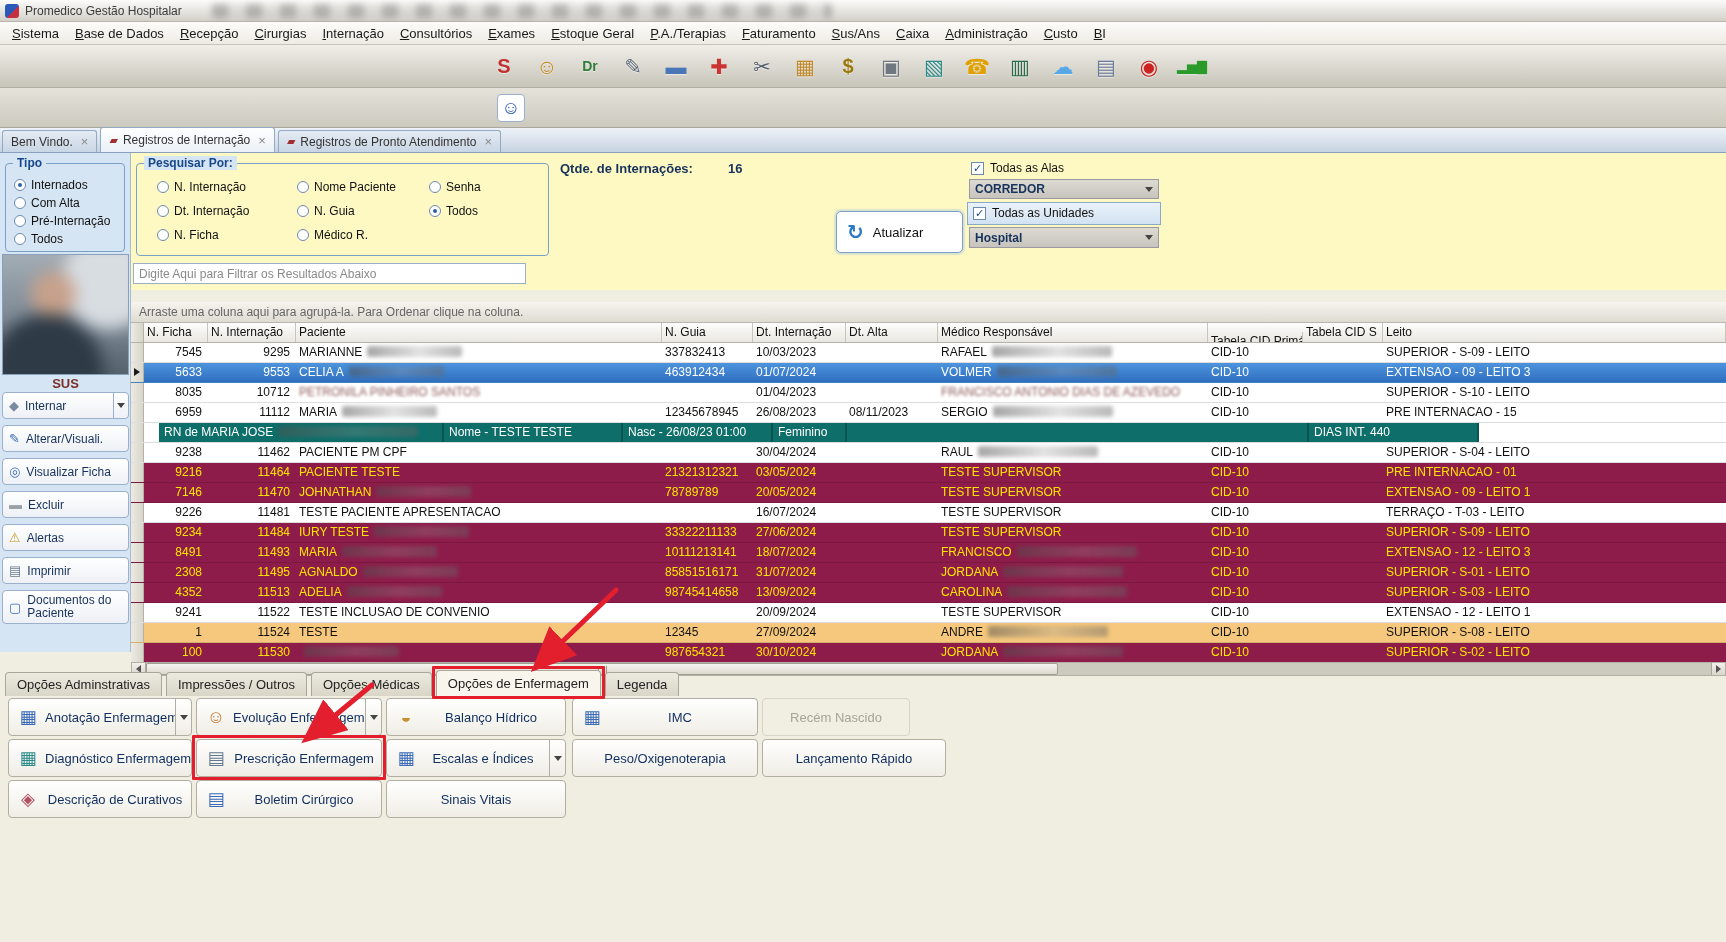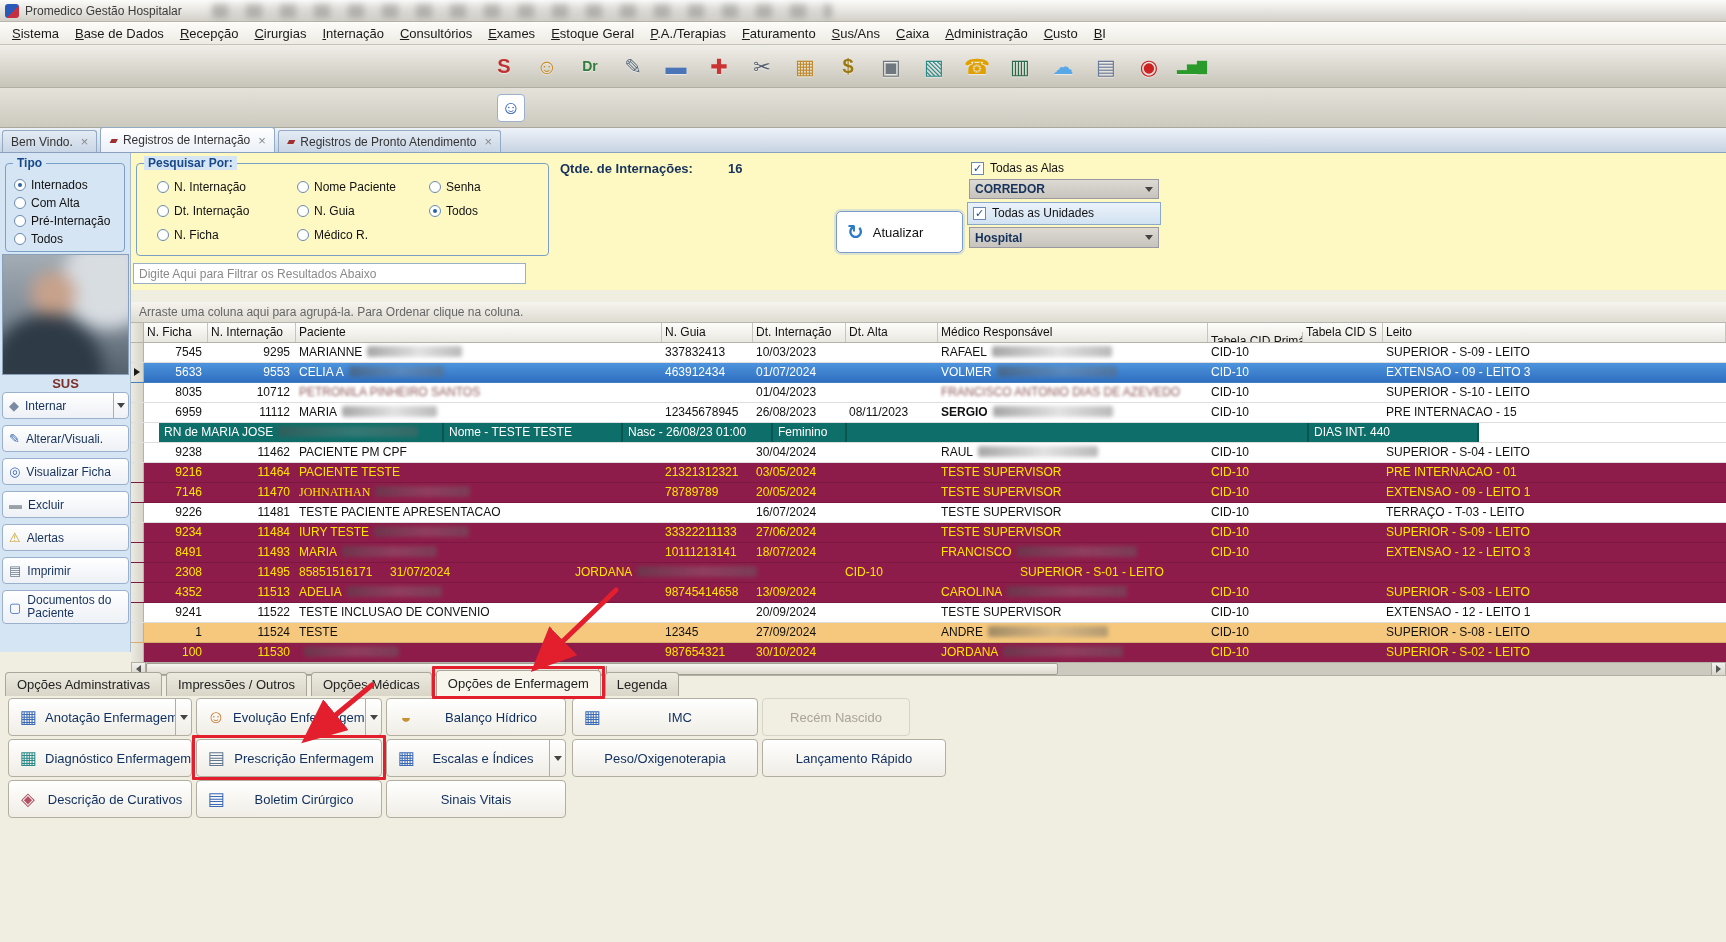--- a/index.html
+++ b/index.html
@@ -364,21 +364,21 @@
         <div class="gcell" style="width: 343px;">SUPERIOR - S-10 - LEITO</div>
       </div>
       <div class="grow row-normal">
         <div class="gcell ind"></div>
         <div class="gcell num" style="width: 64px;">6959</div>
         <div class="gcell num" style="width: 88px;">11112</div>
         <div class="gcell" style="width: 366px;">MARIA<span class="smudge" style="width: 95px;"></span></div>
         <div class="gcell" style="width: 91px;">12345678945</div>
         <div class="gcell" style="width: 93px;">26/08/2023</div>
         <div class="gcell" style="width: 92px;">08/11/2023</div>
-        <div class="gcell" style="width: 270px; font-weight: bold;">SERGIO<span class="smudge" style="width: 120px;"></span></div>
+        <div class="gcell" style="width: 270px;">SERGIO<span class="smudge" style="width: 120px;"></span></div>
         <div class="gcell" style="width: 95px;">CID-10</div>
         <div class="gcell" style="width: 80px;"></div>
         <div class="gcell" style="width: 343px;">PRE INTERNACAO - 15</div>
       </div>
       <div class="nb-row">
         <div class="gcell ind"></div>
         <div class="nb-off"></div>
         <div class="nb-seg" style="width: 285px;">RN de MARIA JOSE<span class="smudge" style="width: 140px;"></span></div>
         <div class="nb-seg" style="width: 179px;">Nome - TESTE TESTE</div>
         <div class="nb-seg" style="width: 150px;">Nasc - 26/08/23 01:00</div>
@@ -410,21 +410,21 @@
         <div class="gcell" style="width: 92px;"></div>
         <div class="gcell" style="width: 270px;">TESTE SUPERVISOR</div>
         <div class="gcell" style="width: 95px;">CID-10</div>
         <div class="gcell" style="width: 80px;"></div>
         <div class="gcell" style="width: 343px;">PRE INTERNACAO - 01</div>
       </div>
       <div class="grow row-maroon">
         <div class="gcell ind"></div>
         <div class="gcell num" style="width: 64px;">7146</div>
         <div class="gcell num" style="width: 88px;">11470</div>
-        <div class="gcell" style="width: 366px; font-family: Liberation Serif, serif;">JOHNATHAN<span class="smudge" style="width: 95px;"></span></div>
+        <div class="gcell" style="width: 366px;">JOHNATHAN<span class="smudge" style="width: 95px;"></span></div>
         <div class="gcell" style="width: 91px;">78789789</div>
         <div class="gcell" style="width: 93px;">20/05/2024</div>
         <div class="gcell" style="width: 92px;"></div>
         <div class="gcell" style="width: 270px;">TESTE SUPERVISOR</div>
         <div class="gcell" style="width: 95px;">CID-10</div>
         <div class="gcell" style="width: 80px;"></div>
         <div class="gcell" style="width: 343px;">EXTENSAO - 09 - LEITO 1</div>
       </div>
       <div class="grow row-normal">
         <div class="gcell ind"></div>
@@ -462,20 +462,21 @@
         <div class="gcell" style="width: 92px;"></div>
         <div class="gcell" style="width: 270px;">FRANCISCO<span class="smudge" style="width: 120px;"></span></div>
         <div class="gcell" style="width: 95px;">CID-10</div>
         <div class="gcell" style="width: 80px;"></div>
         <div class="gcell" style="width: 343px;">EXTENSAO - 12 - LEITO 3</div>
       </div>
       <div class="grow row-maroon">
         <div class="gcell ind"></div>
         <div class="gcell num" style="width: 64px;">2308</div>
         <div class="gcell num" style="width: 88px;">11495</div>
+        <div class="gcell" style="width: 366px;">AGNALDO<span class="smudge" style="width: 95px;"></span></div>
         <div class="gcell" style="width: 91px;">85851516171</div>
         <div class="gcell" style="width: 93px;">31/07/2024</div>
         <div class="gcell" style="width: 92px;"></div>
         <div class="gcell" style="width: 270px;">JORDANA<span class="smudge" style="width: 120px;"></span></div>
         <div class="gcell" style="width: 95px;">CID-10</div>
         <div class="gcell" style="width: 80px;"></div>
         <div class="gcell" style="width: 343px;">SUPERIOR - S-01 - LEITO</div>
       </div>
       <div class="grow row-maroon">
         <div class="gcell ind"></div>

